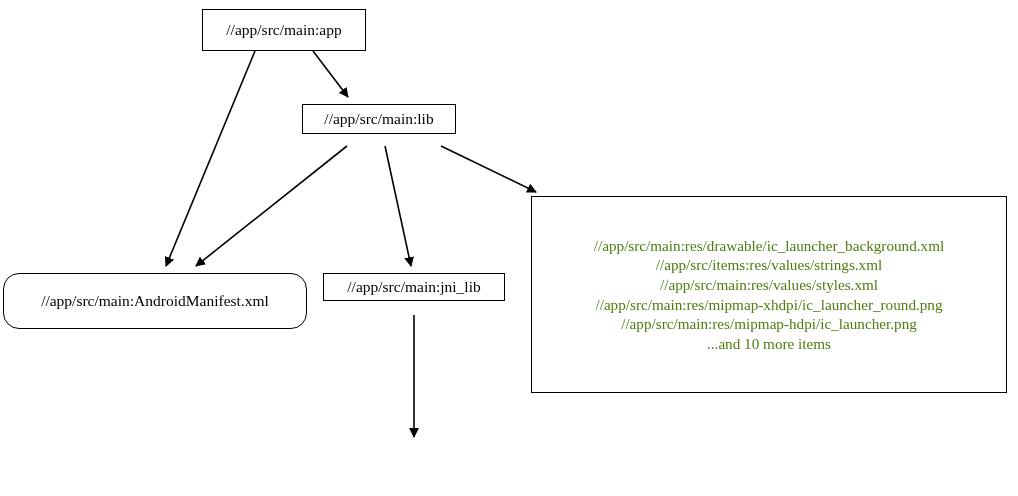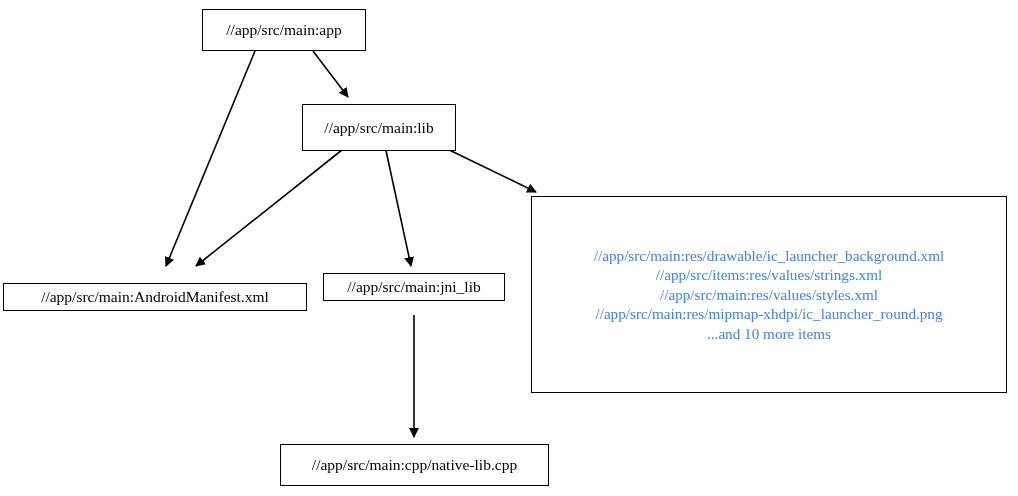--- a/index.html
+++ b/index.html
@@ -43,21 +43,21 @@
   .node-multiline {
     display: flex;
     flex-direction: column;
     align-items: center;
     justify-content: center;
     gap: 0px;
   }
   .node-multiline .node-line {
     font-size: 15.2px;
     line-height: 19.6px;
-    color: #3b82f6;
+    color: #4d7c0f;
     white-space: nowrap;
   }
 </style>
 </head>
 <body>
 
 <div id="canvas">
 
   <svg id="edges" viewBox="0 0 1018 496" width="1018" height="496" xmlns="http://www.w3.org/2000/svg">
     <defs>
@@ -72,39 +72,37 @@
         <line x1="385" y1="146" x2="411" y2="266" stroke="#000000" marker-end="url(#arrow)"></line>
         <line x1="441" y1="146" x2="536" y2="192" stroke="#000000" marker-end="url(#arrow)"></line>
         <line x1="414" y1="315" x2="414" y2="437" stroke="#000000" marker-end="url(#arrow)"></line>
       </g>
   </svg>
 
   <div class="node" style="left: 202px; top: 9px; width: 164px; height: 42px;">
     <span class="node-label">//app/src/main:app</span>
   </div>
 
-  <div class="node" style="left: 302px; top: 104px; width: 154px; height: 47px;">
+  <div class="node" style="left: 302px; top: 104px; width: 154px; height: 30px;">
     <span class="node-label">//app/src/main:lib</span>
   </div>
 
-  <div class="node" style="left: 3px; top: 283px; width: 304px; height: 28px;">
+  <div class="node" style="left: 3px; top: 273px; width: 304px; height: 56px; border-radius: 16px;">
     <span class="node-label">//app/src/main:AndroidManifest.xml</span>
   </div>
 
   <div class="node" style="left: 323px; top: 273px; width: 182px; height: 28px;">
     <span class="node-label">//app/src/main:jni_lib</span>
   </div>
 
   <div class="node node-multiline" style="left: 531px; top: 196px; width: 476px; height: 197px;">
     <div class="node-multiline">
         <div class="node-line">//app/src/main:res/drawable/ic_launcher_background.xml</div>
         <div class="node-line">//app/src/items:res/values/strings.xml</div>
         <div class="node-line">//app/src/main:res/values/styles.xml</div>
         <div class="node-line">//app/src/main:res/mipmap-xhdpi/ic_launcher_round.png</div>
+        <div class="node-line">//app/src/main:res/mipmap-hdpi/ic_launcher.png</div>
         <div class="node-line">...and 10 more items</div>
       </div>
   </div>
 
-  <div class="node" style="left: 280px; top: 444px; width: 269px; height: 42px;">
-    <span class="node-label">//app/src/main:cpp/native-lib.cpp</span>
-  </div>
 
 </div>
 
 </body></html>

